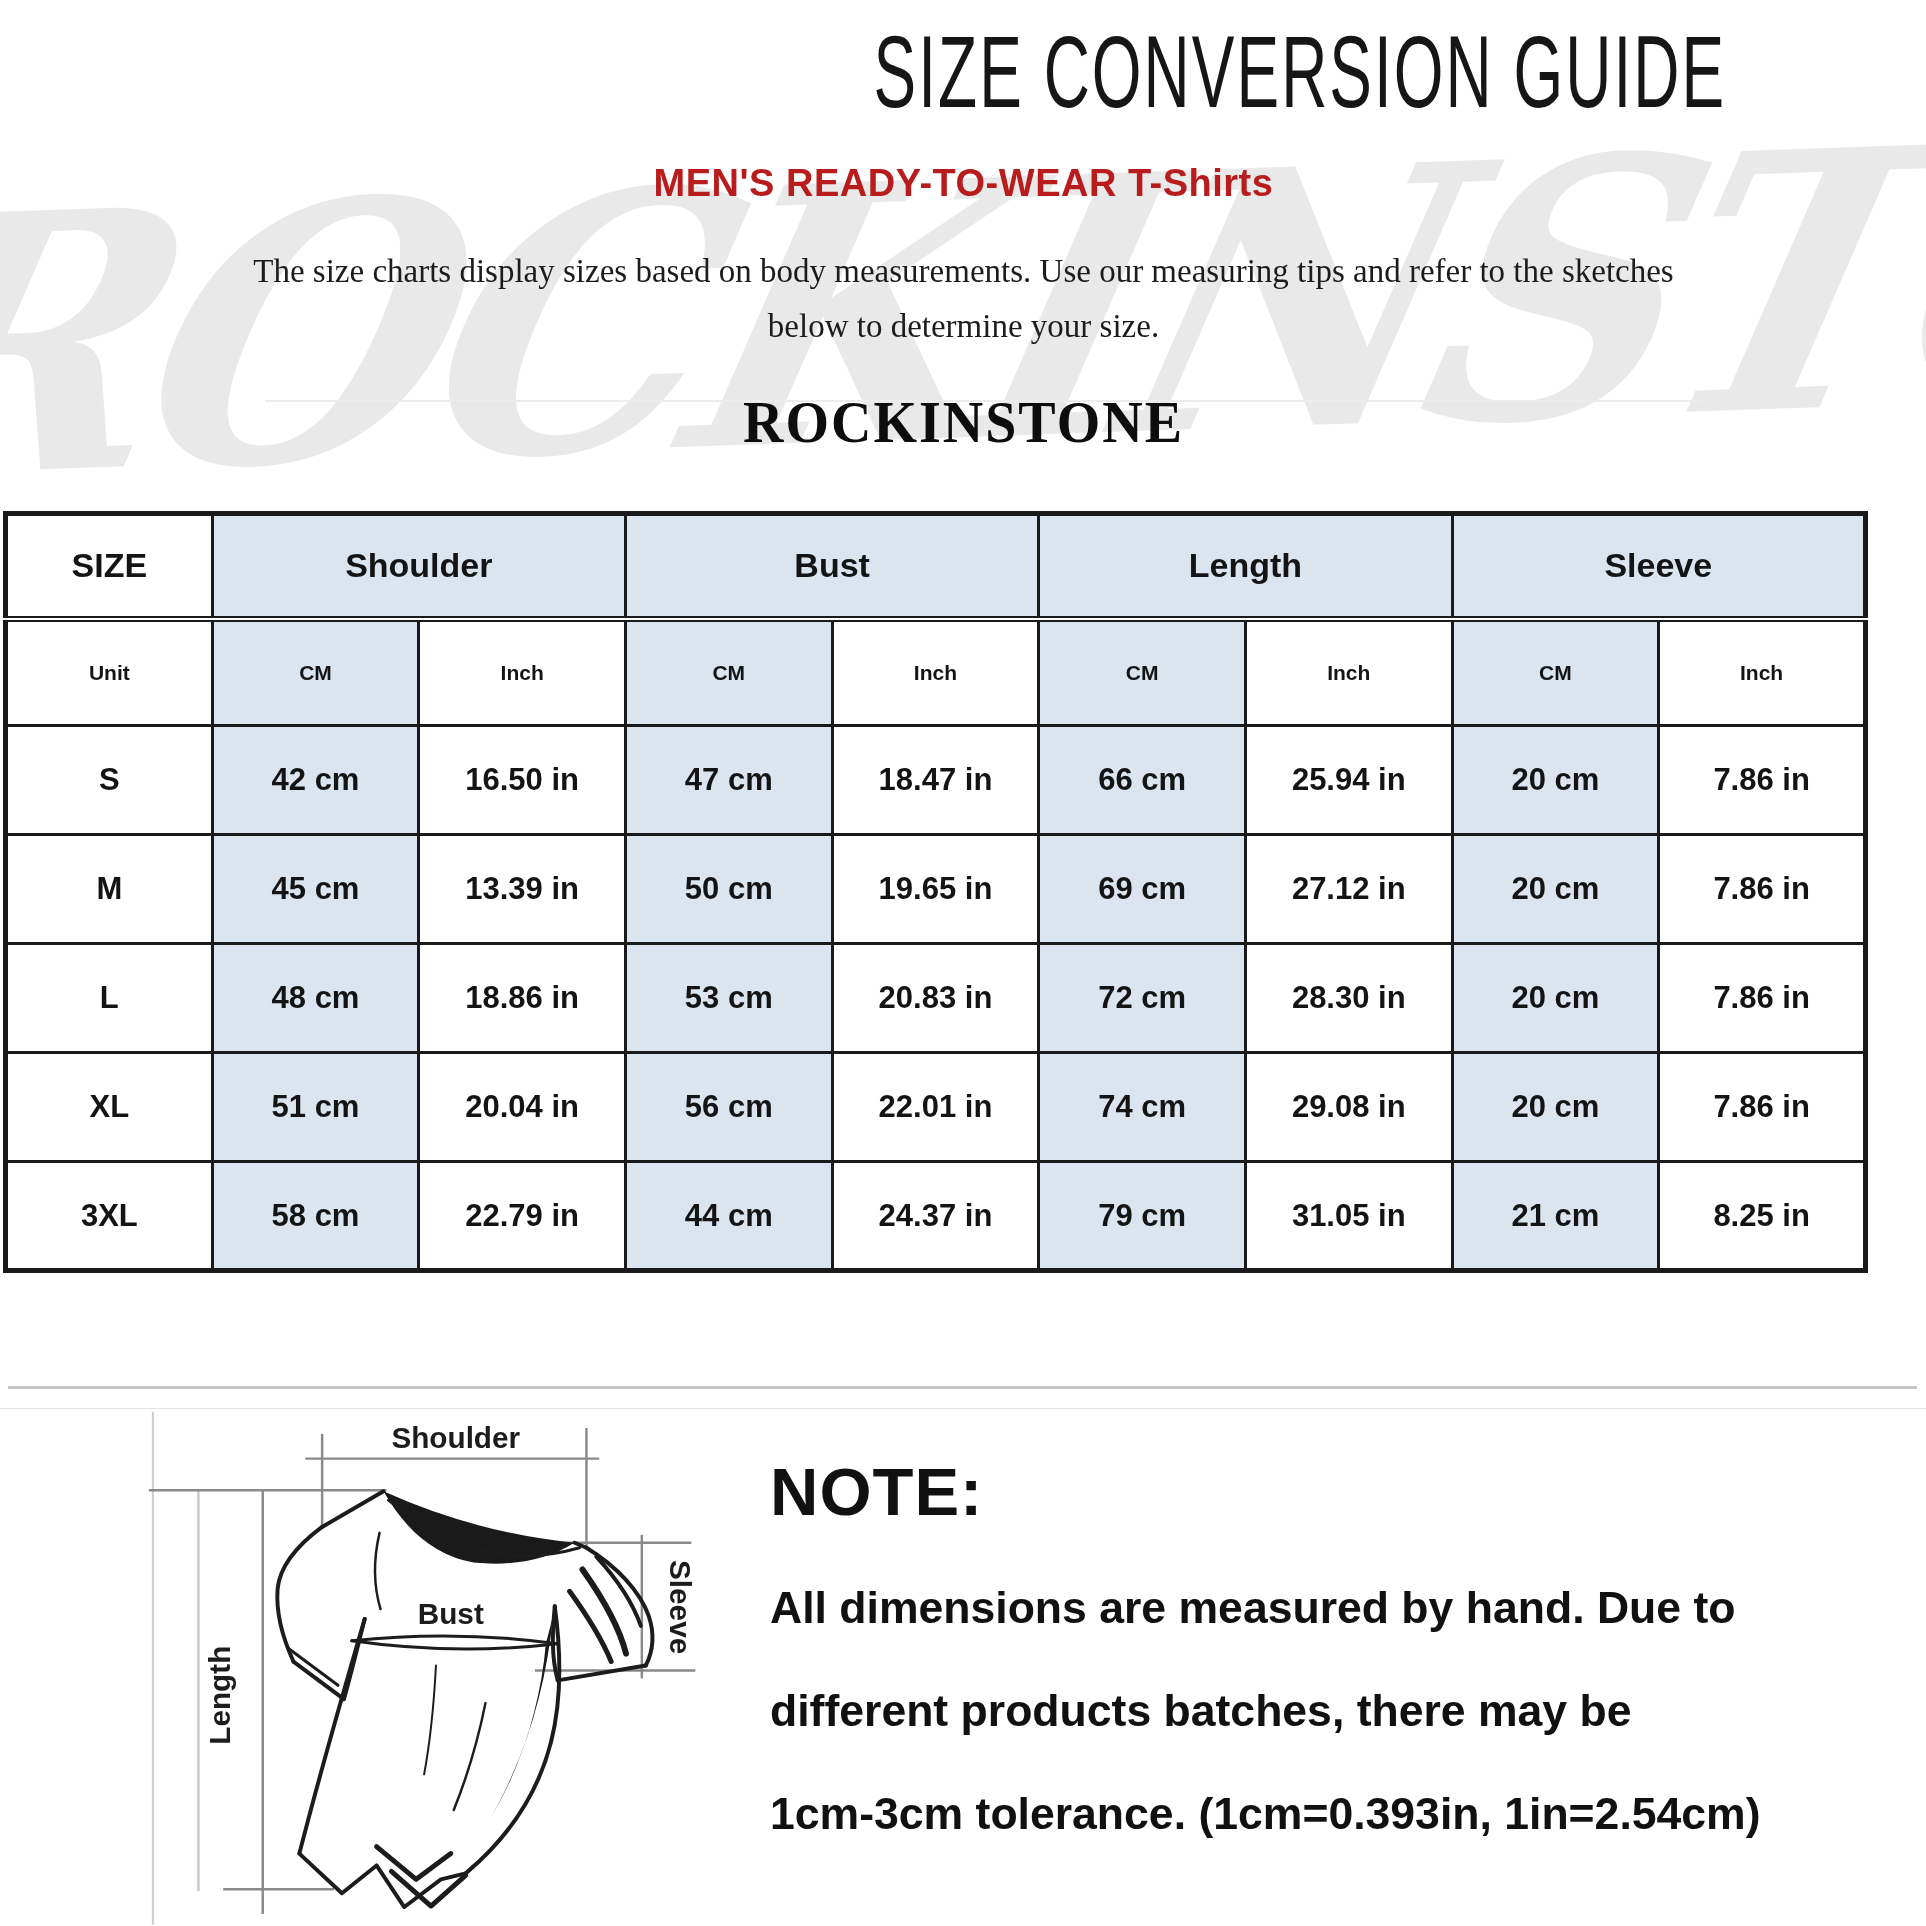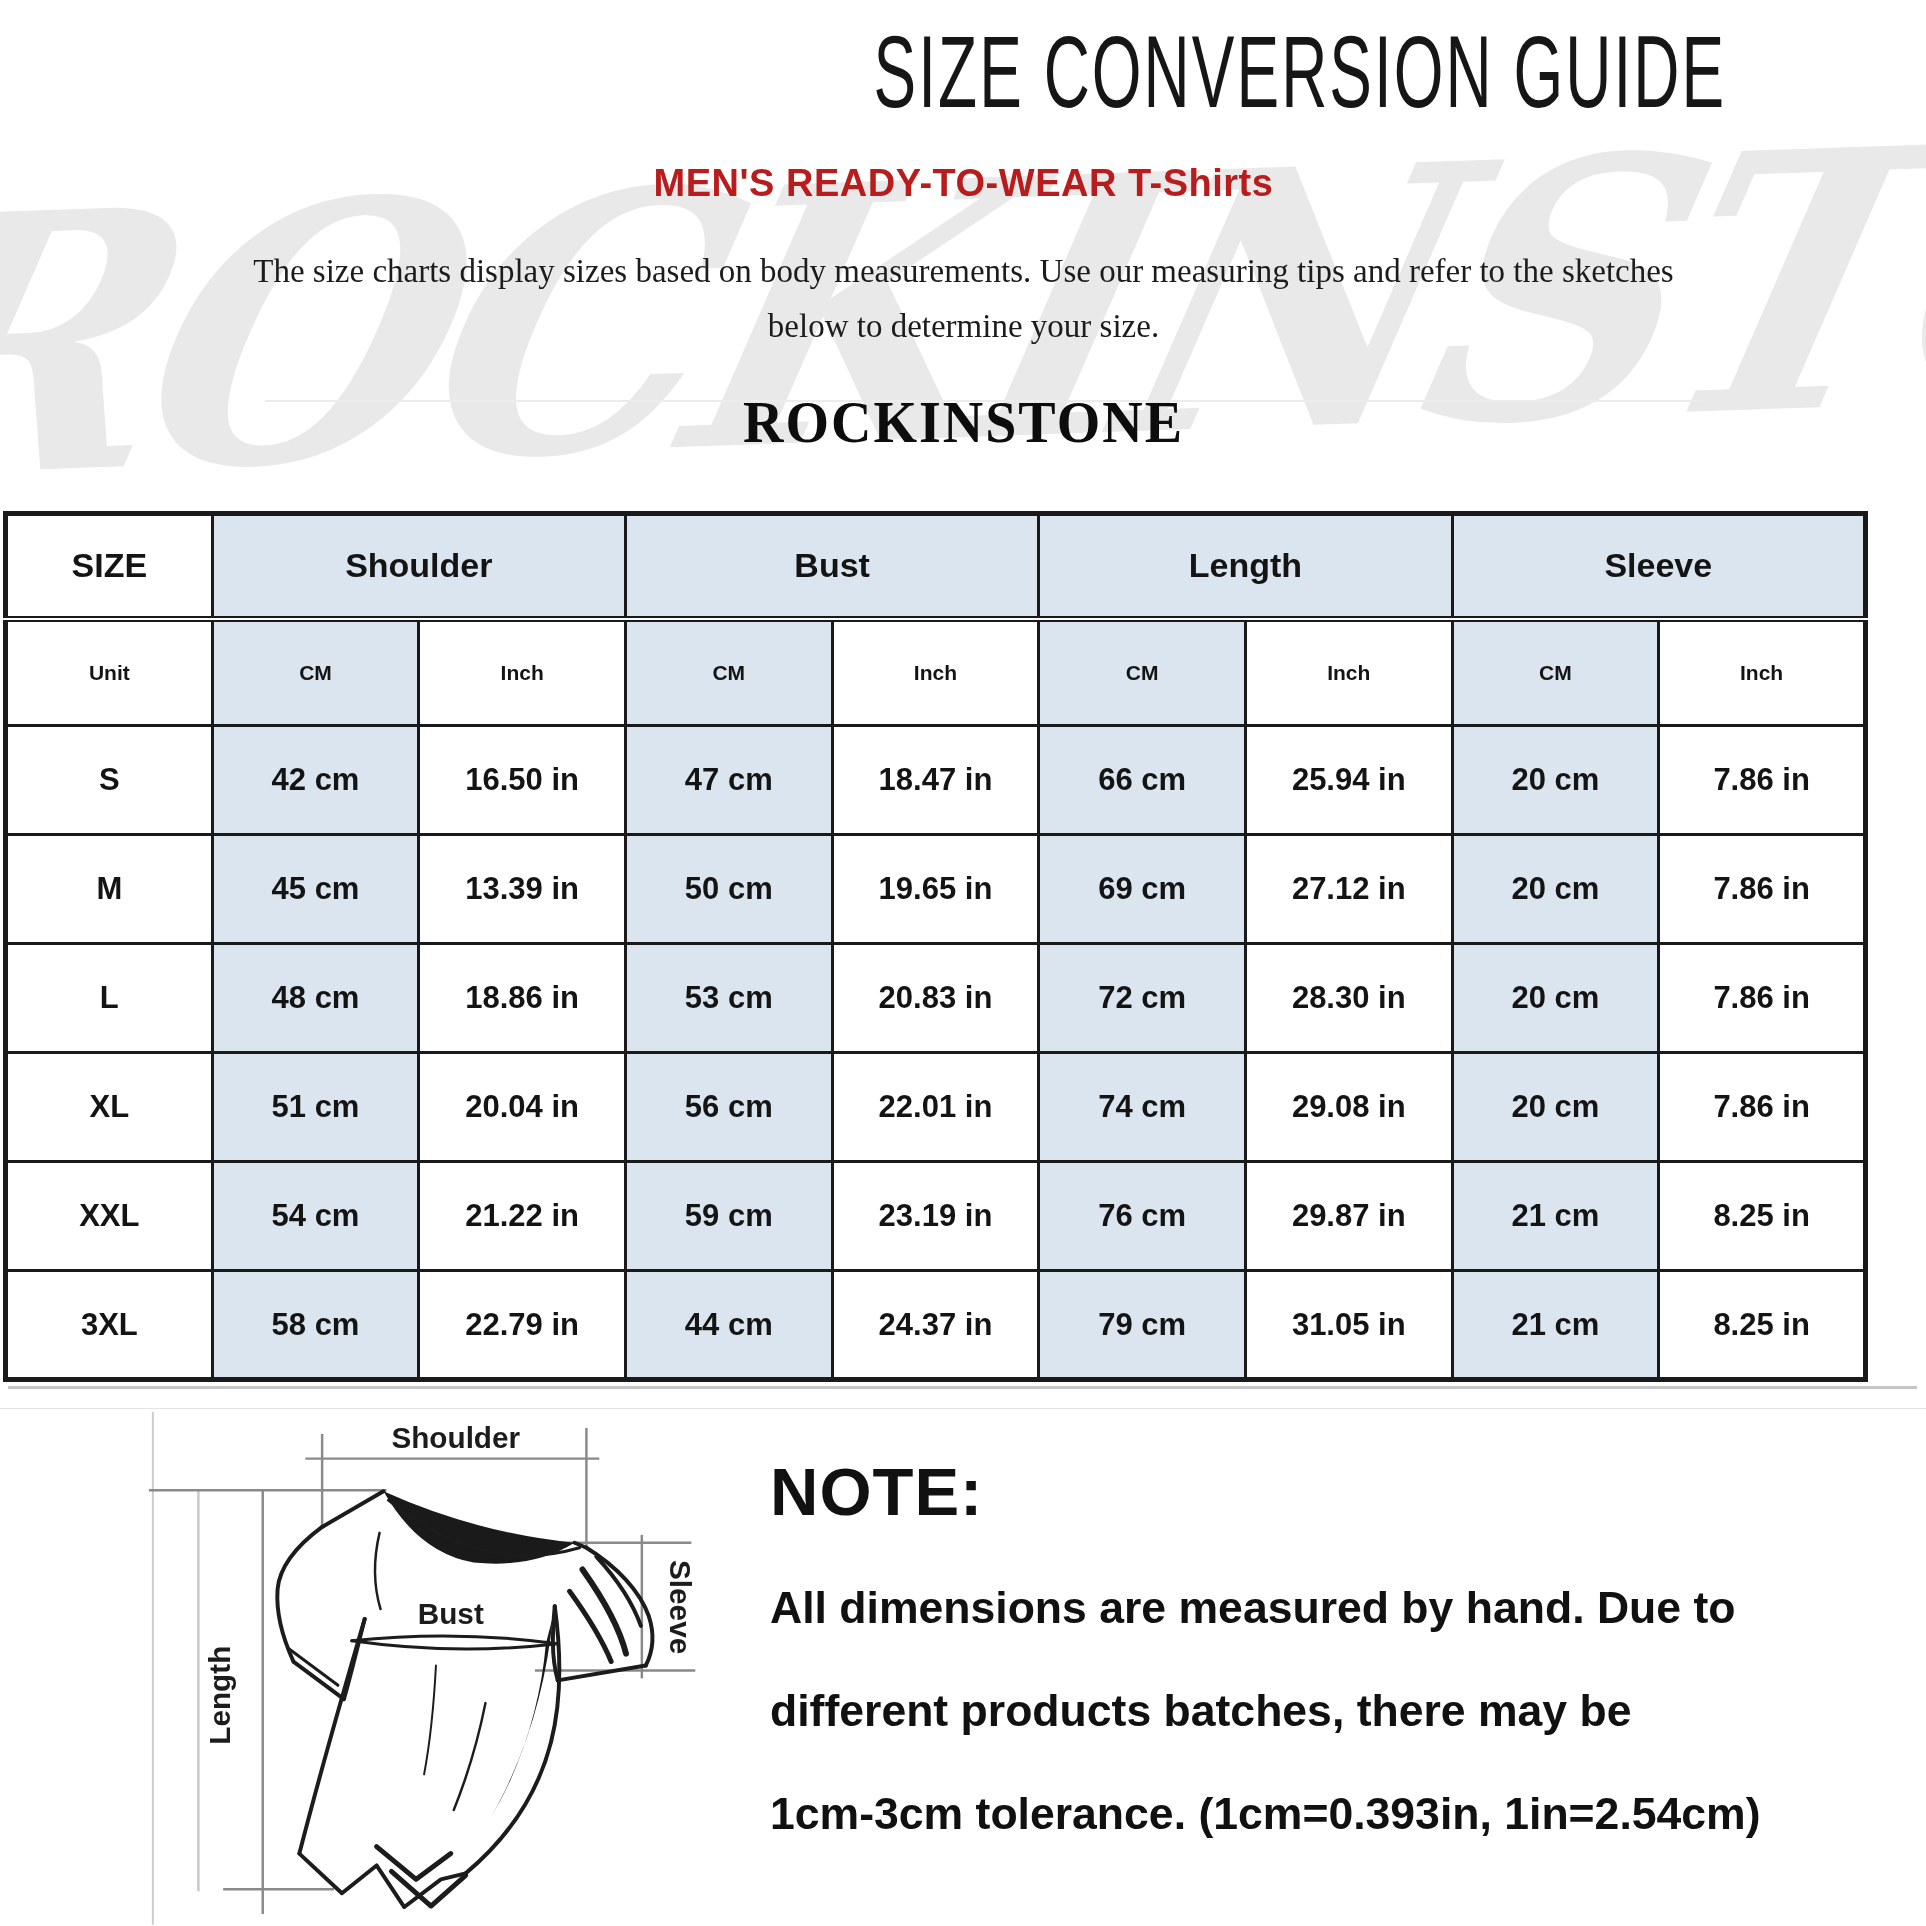--- a/index.html
+++ b/index.html
@@ -146,31 +146,20 @@
     <td class="blue">51 cm</td>
     <td>20.04 in</td>
     <td class="blue">56 cm</td>
     <td>22.01 in</td>
     <td class="blue">74 cm</td>
     <td>29.08 in</td>
     <td class="blue">20 cm</td>
     <td>7.86 in</td>
   </tr>
   <tr class="r-data">
-    <td>XXL</td>
-    <td class="blue">54 cm</td>
-    <td>21.22 in</td>
-    <td class="blue">59 cm</td>
-    <td>23.19 in</td>
-    <td class="blue">76 cm</td>
-    <td>29.87 in</td>
-    <td class="blue">21 cm</td>
-    <td>8.25 in</td>
-  </tr>
-  <tr class="r-data">
     <td>3XL</td>
     <td class="blue">58 cm</td>
     <td>22.79 in</td>
     <td class="blue">44 cm</td>
     <td>24.37 in</td>
     <td class="blue">79 cm</td>
     <td>31.05 in</td>
     <td class="blue">21 cm</td>
     <td>8.25 in</td>
   </tr>

